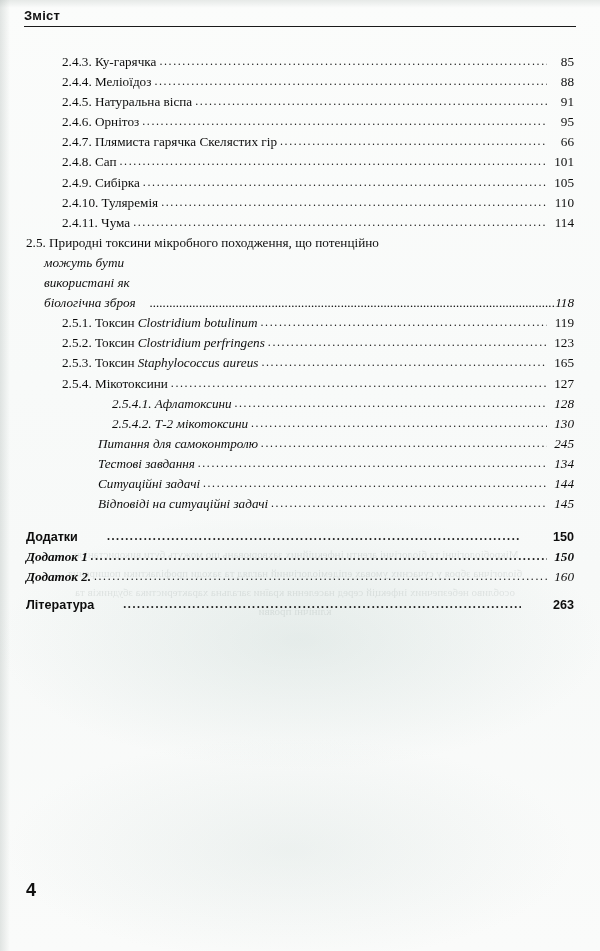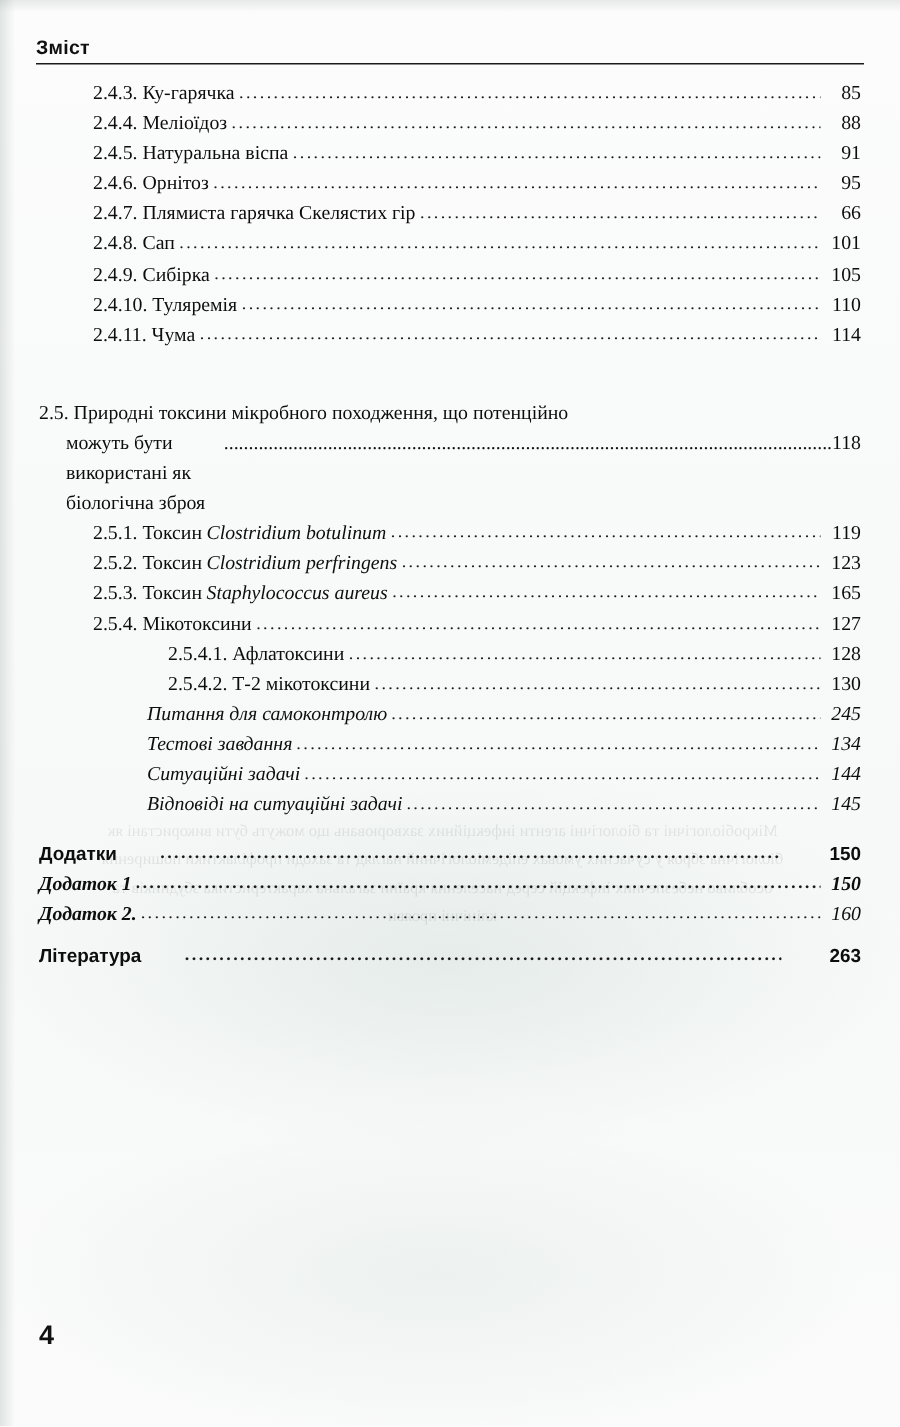--- a/index.html
+++ b/index.html
@@ -40,21 +40,21 @@
     position: absolute;
     left: 0; right: 0; top: 0; height: 8px;
     background: linear-gradient(180deg, rgba(120,135,130,0.16), rgba(255,255,255,0));
     pointer-events: none;
   }
 
   
   .header {
     position: absolute;
     left: 24px;
-    top: 24px;
+    top: 8px;
     width: 552px;
   }
   .header-title {
     font-family: "Liberation Sans", sans-serif;
     font-weight: bold;
     font-size: 13px;
     color: #101010;
     letter-spacing: 0.2px;
   }
   .header-rule {
@@ -92,42 +92,42 @@
     transform: translateY(-1px);
   }
   .row .page-num {
     flex: 0 0 auto;
     padding-left: 3px;
     text-align: right;
     min-width: 24px;
   }
   .indent-2 { padding-left: 36px; }
   .indent-3 { padding-left: 72px; }
-  .indent-4 { padding-left: 86px; }
+  .indent-4 { padding-left: 86px; font-style: italic; }
 
   .italic { font-style: italic; }
   .bold { font-weight: bold; }
   .sans-bold {
     font-family: "Liberation Sans", sans-serif;
     font-weight: bold;
     font-size: 12.6px;
     gap: 26px;
   }
   .sans-bold .dots { font-family: "Liberation Serif", serif; }
 
   .wrap-row {
     display: block;
     font-size: 13.2px;
     line-height: 20.1px;
-    margin-top: 32px;
   }
   .wrap-row .line2 {
     display: flex;
-    align-items: flex-start;
+    align-items: flex-end;
     padding-left: 18px;
+    font-style: italic;
   }
   .wrap-row .line1 {
     padding-left: 0;
   }
   .gap-sm { height: 8px; }
   .gap-md { height: 13px; }
 
   .folio {
     position: absolute;
     left: 26px;

